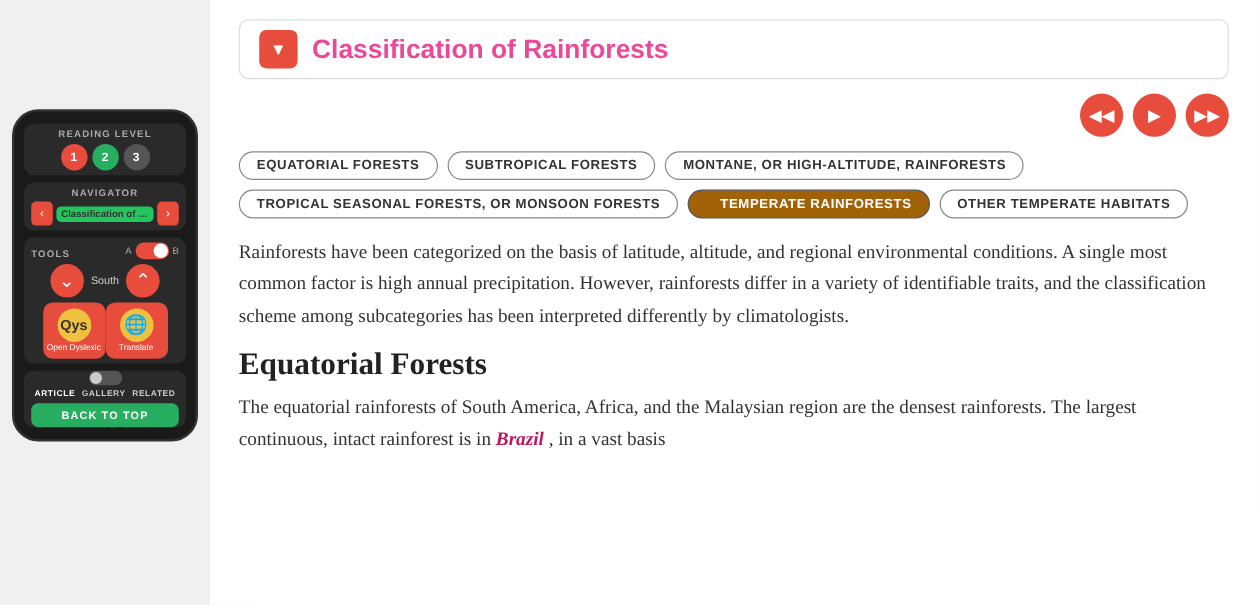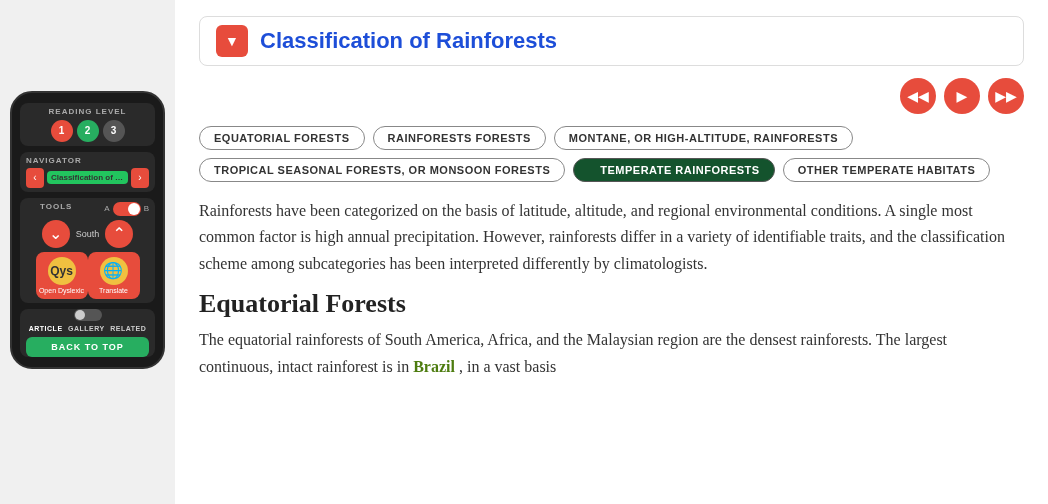--- a/index.html
+++ b/index.html
@@ -80,20 +80,21 @@
       border-radius: 8px;
       padding: 4px 6px;
     }
 
     .navigator-label {
       color: #aaa;
       font-size: 8px;
       font-family: Arial, sans-serif;
       font-weight: bold;
       letter-spacing: 1px;
+      text-align: center;
       margin-bottom: 3px;
     }
 
     .navigator-bar {
       display: flex;
       align-items: center;
       gap: 3px;
     }
 
     .nav-arrow {
@@ -127,24 +128,23 @@
     }
 
     .tools-section {
       background: #2a2a2a;
       border-radius: 8px;
       padding: 4px 6px;
     }
 
     .tools-header {
       display: flex;
-      align-items: flex-start;
+      align-items: flex-end;
       justify-content: space-between;
       margin-bottom: 4px;
-      margin-left: 14px;
     }
 
     .tools-label {
       color: #aaa;
       font-size: 8px;
       font-family: Arial, sans-serif;
       font-weight: bold;
       letter-spacing: 1px;
     }
 
@@ -348,21 +348,21 @@
       justify-content: center;
       cursor: pointer;
       color: white;
       font-size: 14px;
     }
 
     .title-text {
       font-size: 22px;
       font-family: Arial, sans-serif;
       font-weight: bold;
-      color: #1d4ed8;
+      color: #ec4899;
       flex: 1;
     }
 
     
     .media-controls {
       display: flex;
       gap: 8px;
       justify-content: flex-end;
       margin-bottom: 12px;
     }
@@ -396,21 +396,21 @@
       font-size: 11px;
       font-family: Arial, sans-serif;
       font-weight: bold;
       letter-spacing: 0.5px;
       cursor: pointer;
       color: #333;
       background: white;
     }
 
     .tag.active {
-      background: #14532d;
+      background: #a16207;
       color: white;
       border-color: #555;
       padding-left: 26px;
     }
 
     
     .body-text {
       font-size: 16px;
       font-family: Georgia, serif;
       color: #333;
@@ -420,23 +420,24 @@
 
     
     .section-heading {
       font-size: 26px;
       font-family: Georgia, serif;
       color: #222;
       margin-bottom: 8px;
     }
 
     .link-text {
-      color: #4d7c0f;
+      color: #be185d;
       font-weight: bold;
       text-decoration: none;
+      font-style: italic;
     }
   </style>
 </head>
 <body>
 
 <div class="left-panel">
   <div class="device">
 
     <div class="reading-level-section">
       <div class="reading-level-label">READING LEVEL</div>
@@ -503,21 +504,21 @@
   </div>
 
   <div class="media-controls">
     <button class="media-btn">◀◀</button>
     <button class="media-btn">▶</button>
     <button class="media-btn">▶▶</button>
   </div>
 
   <div class="tags-area" id="tags-container">
   <div class="tag">EQUATORIAL FORESTS</div>
-      <div class="tag">RAINFORESTS FORESTS</div>
+      <div class="tag">SUBTROPICAL FORESTS</div>
       <div class="tag">MONTANE, OR HIGH-ALTITUDE, RAINFORESTS</div>
       <div class="tag">TROPICAL SEASONAL FORESTS, OR MONSOON FORESTS</div>
       <div class="tag active">TEMPERATE RAINFORESTS</div>
       <div class="tag">OTHER TEMPERATE HABITATS</div>
     </div>
 
   <p class="body-text">Rainforests have been categorized on the basis of latitude, altitude, and regional environmental conditions. A single most common factor is high annual precipitation. However, rainforests differ in a variety of identifiable traits, and the classification scheme among subcategories has been interpreted differently by climatologists.</p>
 
   <h2 class="section-heading">Equatorial Forests</h2>
 

